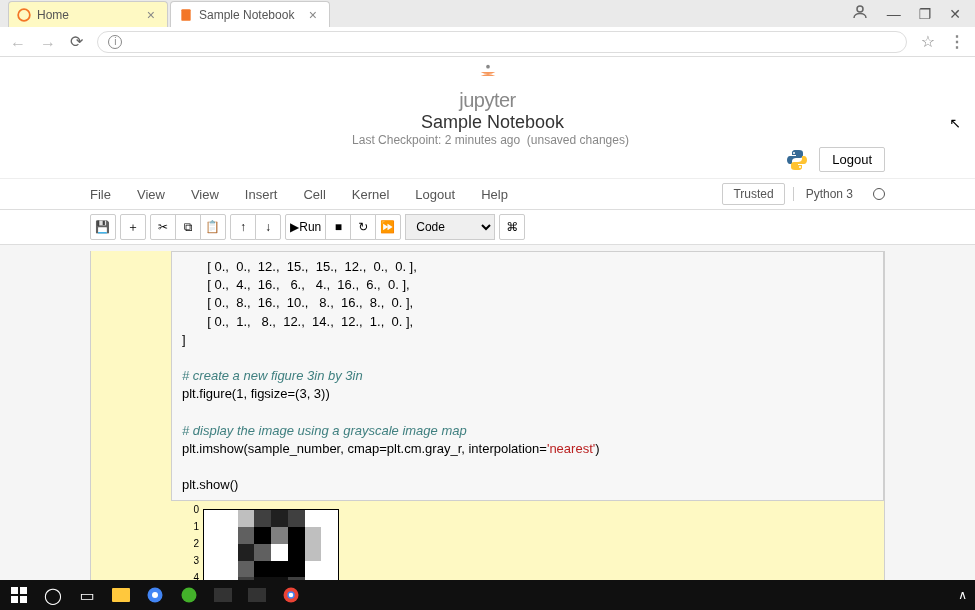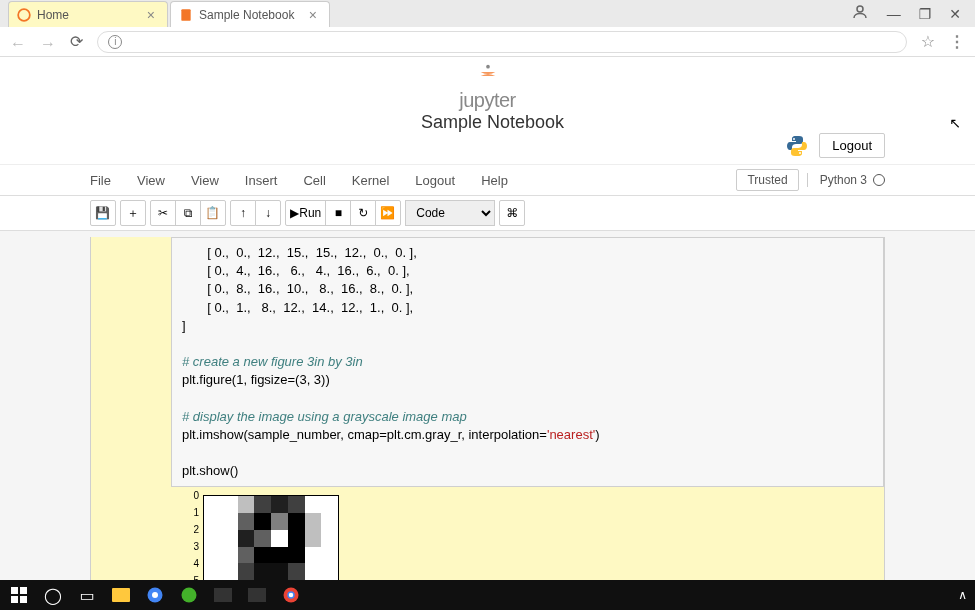--- a/index.html
+++ b/index.html
@@ -29,21 +29,21 @@
 .checkpoint { font-size: 12px; color: #888; margin-left: 6px; }
 .header-right { margin-left: auto; display: flex; align-items: center; gap: 10px; }
 .py-logo { width: 24px; height: 24px; }
 .logout-btn { border: 1px solid #ccc; background: #fff; padding: 4px 12px; font-size: 13px; cursor: pointer; border-radius: 2px; }
 
 
 .menubar { padding: 0 90px; height: 32px; display: flex; align-items: center; border-top: 1px solid #eee; border-bottom: 1px solid #ddd; font-size: 13px; color: #555; }
 .menubar .menu-item { margin-right: 26px; cursor: pointer; }
 .menubar .right { margin-left: auto; display: flex; align-items: center; gap: 8px; }
 .trusted { border: 1px solid #ccc; padding: 3px 10px; font-size: 12px; border-radius: 2px; }
-.kernel-ind { font-size: 12px; color: #555; border-left: 1px solid #ccc; padding-left: 12px; display: flex; align-items: center; gap: 6px; }
+.kernel-ind { font-size: 12px; color: #555; border-left: 1px solid #ccc; padding-left: 12px; display: flex; align-items: center; gap: 20px; }
 .kernel-ind .circle { width: 12px; height: 12px; border: 1px solid #555; border-radius: 50%; }
 
 
 .toolbar { padding: 4px 90px; display: flex; align-items: center; gap: 4px; border-bottom: 1px solid #ddd; }
 .tbtn { border: 1px solid #ccc; background: #fff; min-width: 26px; height: 26px; display: inline-flex; align-items: center; justify-content: center; font-size: 12px; cursor: pointer; border-radius: 2px; padding: 0 4px; }
 .tbtn-group { display: inline-flex; }
 .tbtn-group .tbtn { border-radius: 0; margin-left: -1px; }
 .tbtn-group .tbtn:first-child { border-radius: 2px 0 0 2px; margin-left: 0; }
 .tbtn-group .tbtn:last-child { border-radius: 0 2px 2px 0; }
 select.cell-type { height: 26px; border: 1px solid #ccc; font-size: 12px; padding: 0 6px; width: 90px; }
@@ -123,20 +123,23 @@
 <div class="jupyter-header">
   <span>
     <svg width="22" height="22" viewBox="0 0 24 24">
         <circle cx="12" cy="4" r="2" fill="#888"></circle>
         <path d="M4 10a12 6 0 0 0 16 0" fill="#F37626"></path>
         <path d="M4 14a12 6 0 0 1 16 0" fill="#F37626"></path>
       </svg>
   </span>
   <span class="jupyter-logo">jupyter</span>
   <span class="nb-name">Sample Notebook</span>
+  <span class="checkpoint">
+    <span>Last Checkpoint: 2 minutes ago</span>&nbsp;&nbsp;<span>(unsaved changes)</span>
+  </span>
   <div class="header-right">
     <span class="py-logo">
       <svg viewBox="0 0 24 24">
           <path d="M11 2c-4 0-4 2-4 3v2h4v1H5c-2 0-3 2-3 4s1 4 3 4h2v-3c0-2 2-3 4-3h4c2 0 3-1 3-3V5c0-2-1-3-4-3h-3z" fill="#366A96"></path>
           <circle cx="9" cy="5" r="1" fill="#fff"></circle>
           <path d="M13 22c4 0 4-2 4-3v-2h-4v-1h6c2 0 3-2 3-4s-1-4-3-4h-2v3c0 2-2 3-4 3H9c-2 0-3 1-3 3v2c0 2 1 3 4 3h3z" fill="#FFC331"></path>
           <circle cx="15" cy="19" r="1" fill="#fff"></circle>
         </svg>
     </span>
     <button class="logout-btn">Logout</button>

